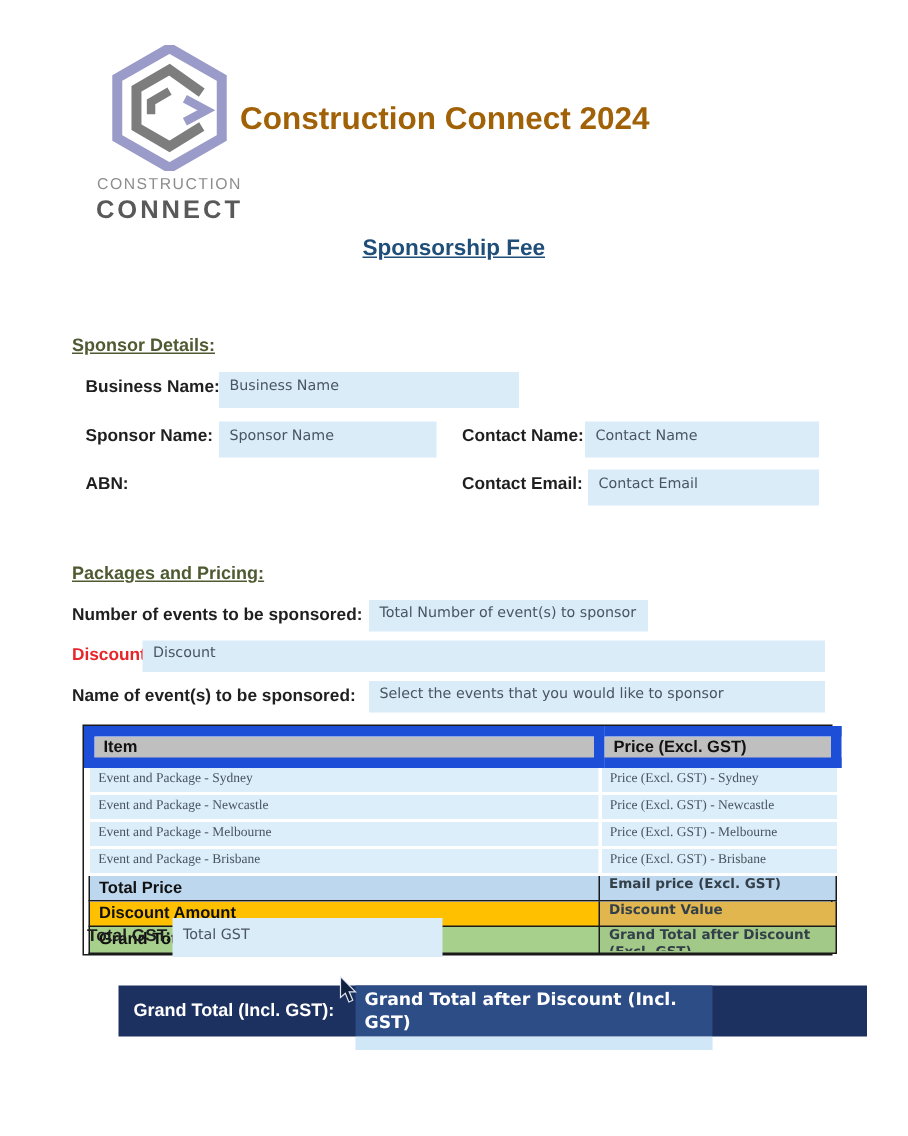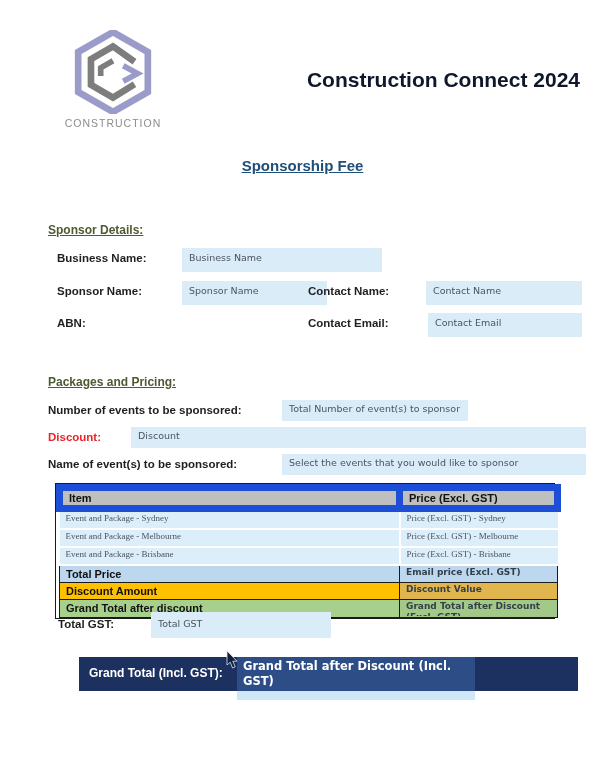--- a/index.html
+++ b/index.html
@@ -6,34 +6,34 @@
   .page{
     position:relative;width:605px;height:757px;background:#ffffff;
     font-family:"Liberation Sans",sans-serif;overflow:hidden;
   }
   
   .logo-wrap{position:absolute;left:52px;top:30px;width:122px;text-align:center;}
   .logo-svg{display:block;margin:0 auto;}
   .logo-line1{font-size:10.5px;color:#8c8c8c;letter-spacing:1px;margin-top:3px;}
   .logo-line2{font-size:17px;font-weight:bold;color:#595959;letter-spacing:2px;margin-top:1px;}
   
-  .doc-title{position:absolute;left:160px;top:68px;width:420px;text-align:right;
-    font-size:21px;font-weight:bold;color:#0f172a;}
+  .doc-title{position:absolute;left:160px;top:68px;width:420px;text-align:left;
+    font-size:21px;font-weight:bold;color:#a16207;}
   .doc-subtitle{position:absolute;left:0;top:157px;width:605px;text-align:center;}
   .doc-subtitle span{font-size:15px;font-weight:bold;color:#1f4e79;
     text-decoration:underline;}
   
   .section-heading{position:absolute;font-size:12px;font-weight:bold;color:#4e5a31;
     text-decoration:underline;}
   
   .field-label{position:absolute;font-size:11.5px;font-weight:bold;color:#1f1f1f;}
   .field-label.red{color:#e8252a;}
   .field-box{position:absolute;background:#d9ecf8;
     font-family:"DejaVu Sans",sans-serif;font-size:9.5px;color:#4a5560;
-    padding:4px 0 0 7px;box-sizing:border-box;overflow:hidden;margin-left:36px;}
+    padding:4px 0 0 7px;box-sizing:border-box;overflow:hidden;}
   
   .pricing-table-wrap{position:absolute;left:55px;top:483px;width:498px;border:1px solid #1a1a1a;}
   table.pricing{border-collapse:collapse;width:100%;table-layout:fixed;}
   table.pricing td{padding:1px 6px;vertical-align:top;box-sizing:border-box;overflow:hidden;}
   .col-item{width:340px;}
   .col-price{width:158px;}
   tr.hdr td{background:#bfbfbf;border:7px solid #1d4ed8;
     font-size:11px;font-weight:bold;color:#111;height:17px;}
   tr.lightrow td{background:#dbeef9;border-bottom:2px solid #ffffff;height:16px;}
   tr.lightrow td.pricecell{border-left:2px solid #ffffff;}
@@ -69,20 +69,21 @@
 <div class="page">
 
   <div class="logo-wrap">
     <svg class="logo-svg" width="88" height="84" viewBox="0 0 84 82">
       <polygon points="42,2 76,21.5 76,60.5 42,80 8,60.5 8,21.5" fill="none" stroke="#9b9bc9" stroke-width="6.5"></polygon>
       <polyline points="63,31 42,16 20.5,28.5 20.5,53.5 42,66 63,53" fill="none" stroke="#7d7d7d" stroke-width="6.5"></polyline>
       <polyline points="52,35 66,42.5 52,50" fill="none" stroke="#9b9bc9" stroke-width="5.5"></polyline>
       <polyline points="42,30 30,37 30,45" fill="none" stroke="#7d7d7d" stroke-width="5.5"></polyline>
     </svg>
     <div class="logo-line1">CONSTRUCTION</div>
+    <div class="logo-line2">CONNECT</div>
   </div>
 
   <div class="doc-title">Construction Connect 2024</div>
   <div class="doc-subtitle">
     <span>Sponsorship Fee</span>
   </div>
 
   <div class="section-heading" style="left:48px;top:223px;">Sponsor Details:</div>
 
   <div class="field-label" style="left:57px;top:252px;">Business Name:</div>
@@ -116,20 +117,28 @@
           <tr class="hdr">
         <td class="col-item">Item</td>
         <td class="col-price">Price (Excl. GST)</td>
       </tr>
       <tr class="lightrow">
         <td>
               <div class="itemtext cliph">Event and Package - Sydney</div>
             </td>
         <td class="pricecell">
               <div class="pricetext cliph">Price (Excl. GST) - Sydney</div>
+            </td>
+      </tr>
+      <tr class="lightrow">
+        <td>
+              <div class="itemtext cliph">Event and Package - Newcastle</div>
+            </td>
+        <td class="pricecell">
+              <div class="pricetext cliph">Price (Excl. GST) - Newcastle</div>
             </td>
       </tr>
       <tr class="lightrow">
         <td>
               <div class="itemtext cliph">Event and Package - Melbourne</div>
             </td>
         <td class="pricecell">
               <div class="pricetext cliph">Price (Excl. GST) - Melbourne</div>
             </td>
       </tr>

